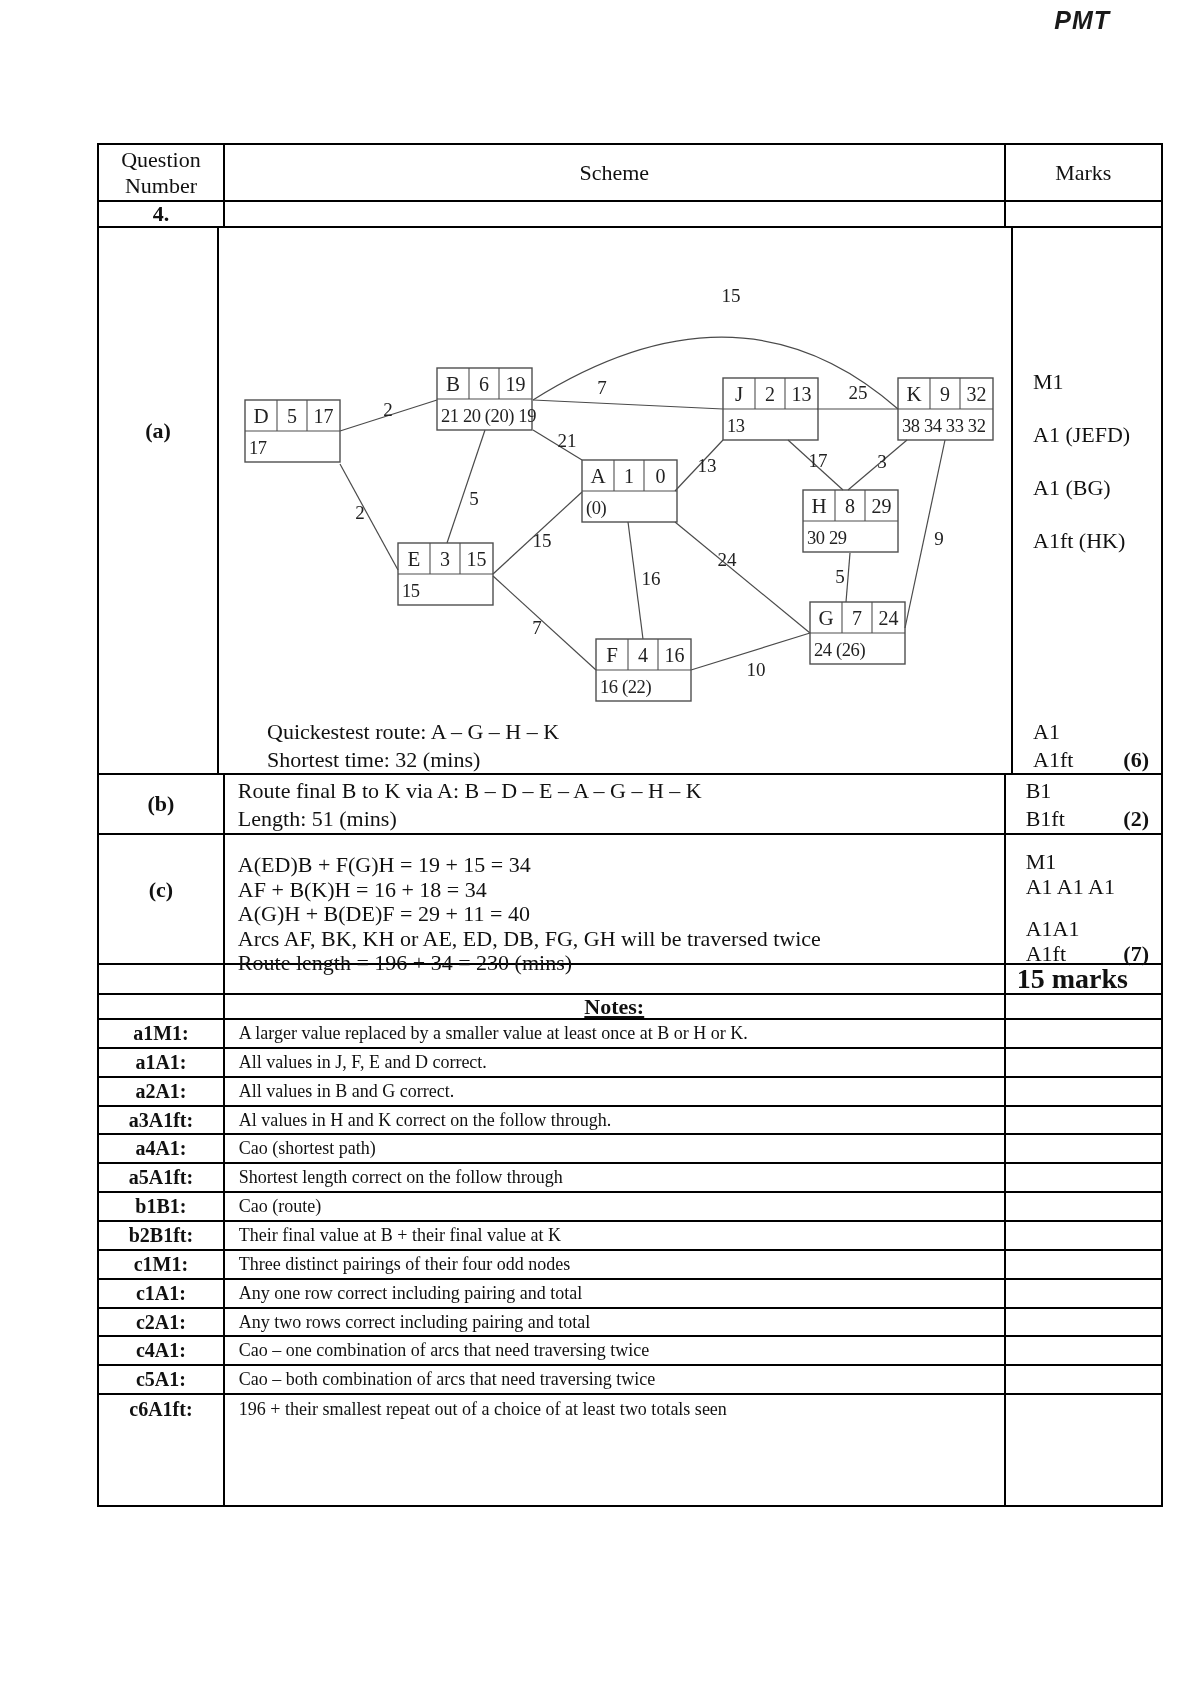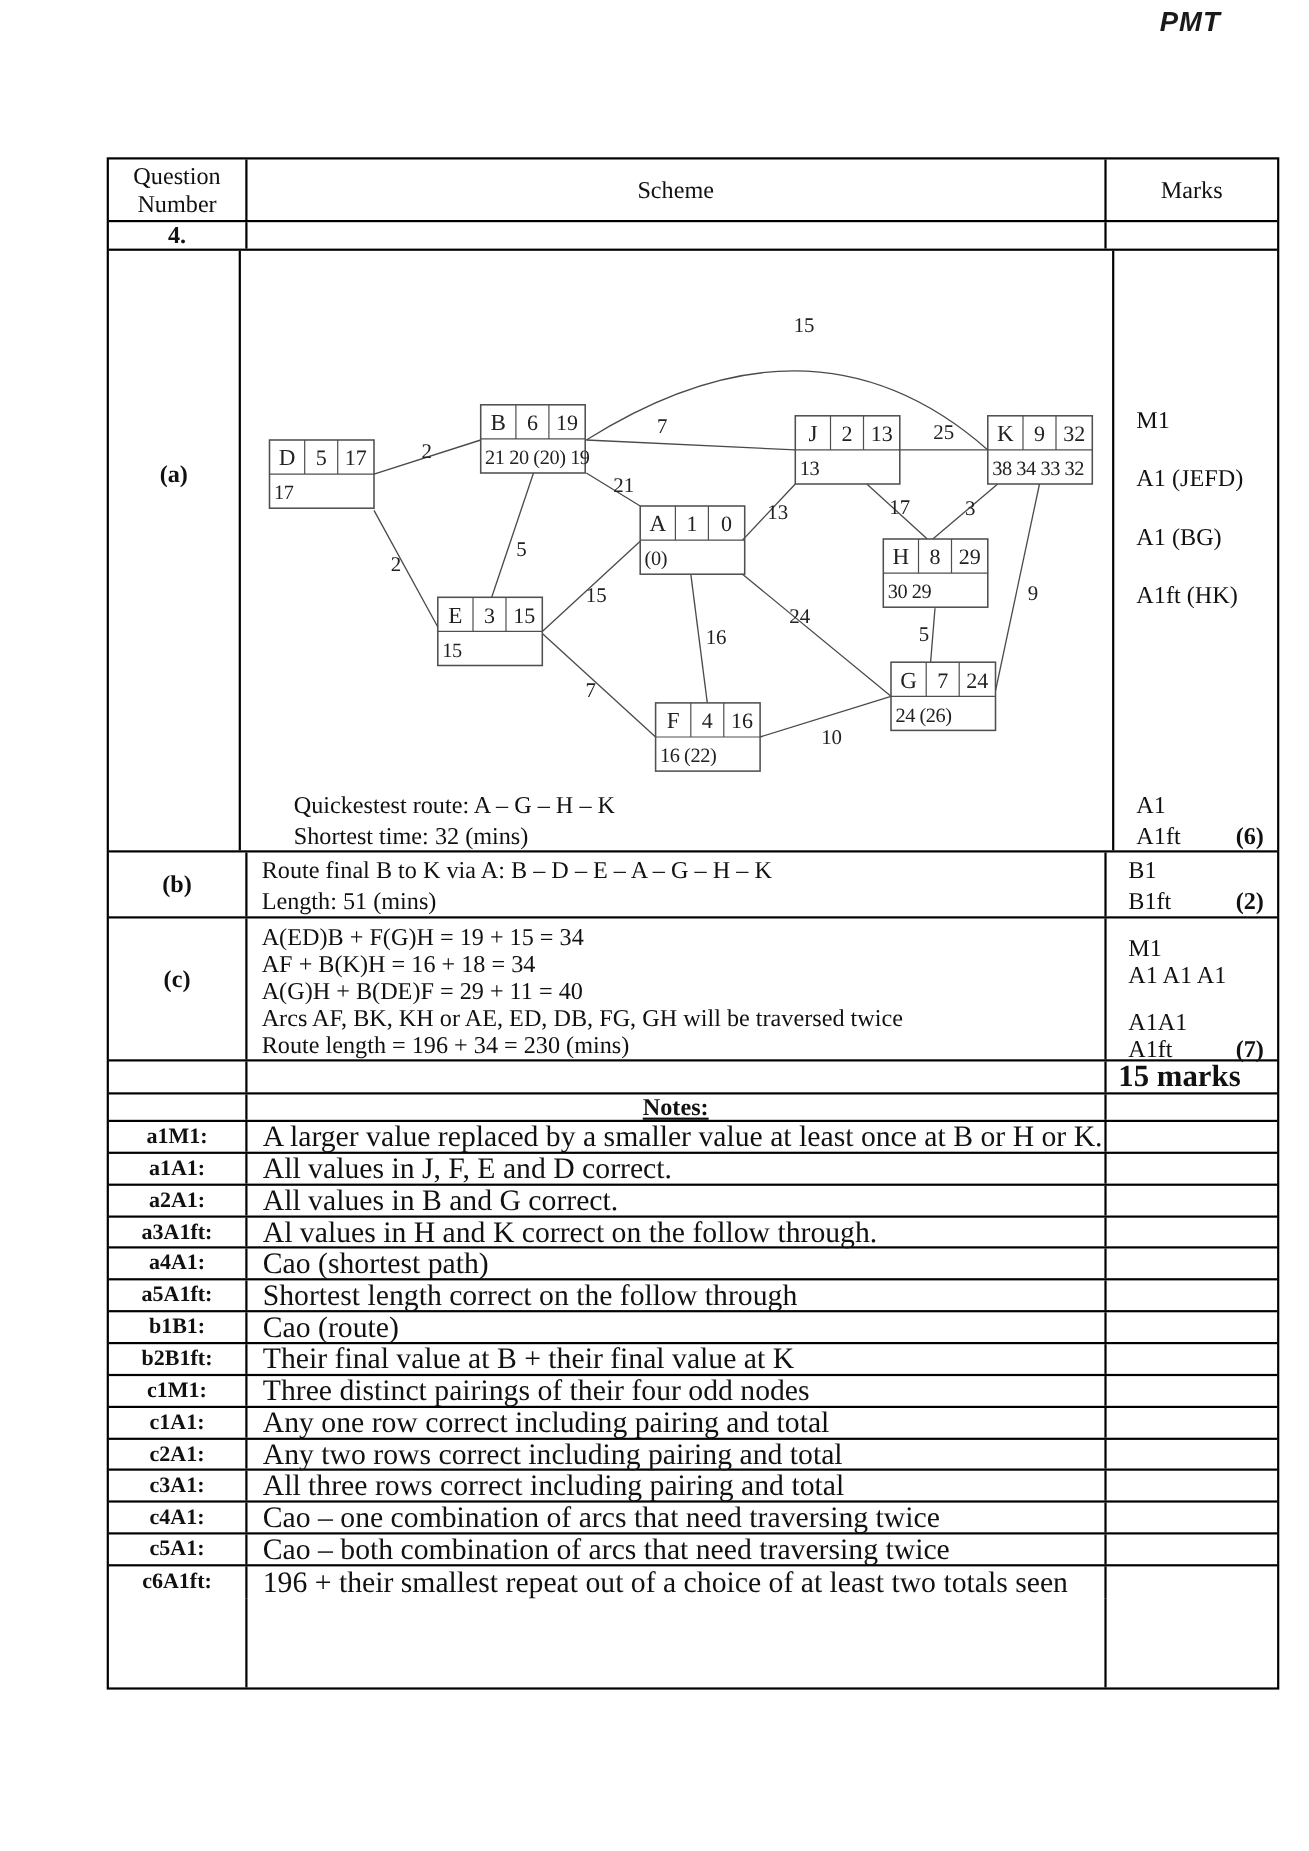--- a/index.html
+++ b/index.html
@@ -21,21 +21,21 @@
   .partlabel{position:absolute;left:0;width:100%;text-align:center;font-size:22px;font-weight:bold;}
   .schemetext{font-size:22px;line-height:28px;padding-left:13px;}
   .marktext{font-size:22px;line-height:28px;padding-left:20px;position:relative;height:100%;}
   .abs{position:absolute;white-space:nowrap;}
   .totright{position:absolute;right:12px;font-weight:bold;font-size:22px;}
   .totalrow .c2{display:block;}
   .totalmarks{font-size:28px;font-weight:bold;padding-left:11px;line-height:28px;}
   .noteshdr{font-size:22px;font-weight:bold;text-align:center;line-height:24px;}
   .noterow{height:28.87px;}
   .noterow .c1{font-size:20px;font-weight:bold;}
-  .noterow .c2{display:flex;align-items:center;font-size:27px;padding-left:14px;}
+  .noterow .c2{display:flex;align-items:center;font-size:18px;padding-left:14px;}
   svg text{font-family:"Liberation Serif",serif;fill:#222;}
   .edge{stroke:#4a4a4a;stroke-width:1.2;fill:none;}
   .nodebox{stroke:#4f4f4f;stroke-width:1.4;fill:none;}
   .ndiv{stroke:#4f4f4f;stroke-width:1.1;}
   .nletter{font-size:21px;text-anchor:middle;}
   .nval{font-size:20px;text-anchor:middle;}
   .nwork{font-size:18.5px;letter-spacing:-0.4px;}
   .elabel{font-size:19px;text-anchor:middle;}
 </style>
 </head>
@@ -227,21 +227,21 @@
           <div>B1ft</div>
           <span class="totright" style="top:30px">(2)</span>
         </div>
       </div>
     </div>
 
     <div class="row" style="height:130px">
       <div class="c1">
         <span class="partlabel" style="top:42px">(c)</span>
       </div>
-      <div class="c2 schemetext" style="padding-top:5px;line-height:24.5px">
+      <div class="c2 schemetext" style="padding-top:18px;line-height:24.5px">
         <div>A(ED)B + F(G)H = 19 + 15 = 34</div>
         <div>AF + B(K)H = 16 + 18 = 34</div>
         <div>A(G)H + B(DE)F = 29 + 11 = 40</div>
         <div>Arcs AF, BK, KH or AE, ED, DB, FG, GH will be traversed twice</div>
         <div>Route length = 196 + 34  = 230 (mins)</div>
       </div>
       <div class="c3">
         <div class="marktext">
           <span class="abs" style="top:13px">M1</span>
           <span class="abs" style="top:38px">A1 A1 A1</span>
@@ -316,25 +316,20 @@
           <div class="c1">c1A1:</div>
           <div class="c2">Any one row correct including pairing and total</div>
           <div class="c3"></div>
         </div>
         <div class="row noterow">
           <div class="c1">c2A1:</div>
           <div class="c2">Any two rows correct including pairing and total</div>
           <div class="c3"></div>
         </div>
         <div class="row noterow">
-          <div class="c1">c3A1:</div>
-          <div class="c2">All three rows correct including pairing and total</div>
-          <div class="c3"></div>
-        </div>
-        <div class="row noterow">
           <div class="c1">c4A1:</div>
           <div class="c2">Cao – one combination of arcs that need traversing twice</div>
           <div class="c3"></div>
         </div>
         <div class="row noterow">
           <div class="c1">c5A1:</div>
           <div class="c2">Cao – both combination of arcs that need traversing twice</div>
           <div class="c3"></div>
         </div>
         <div class="row noterow">

